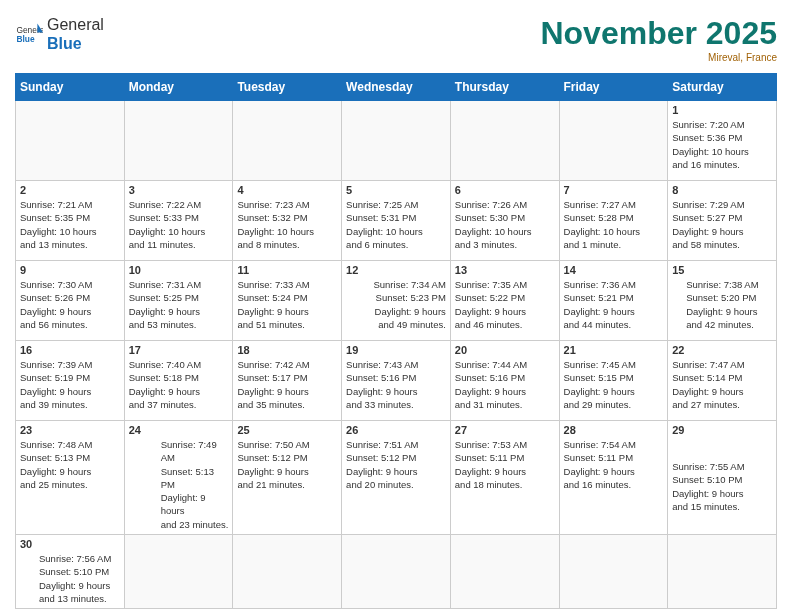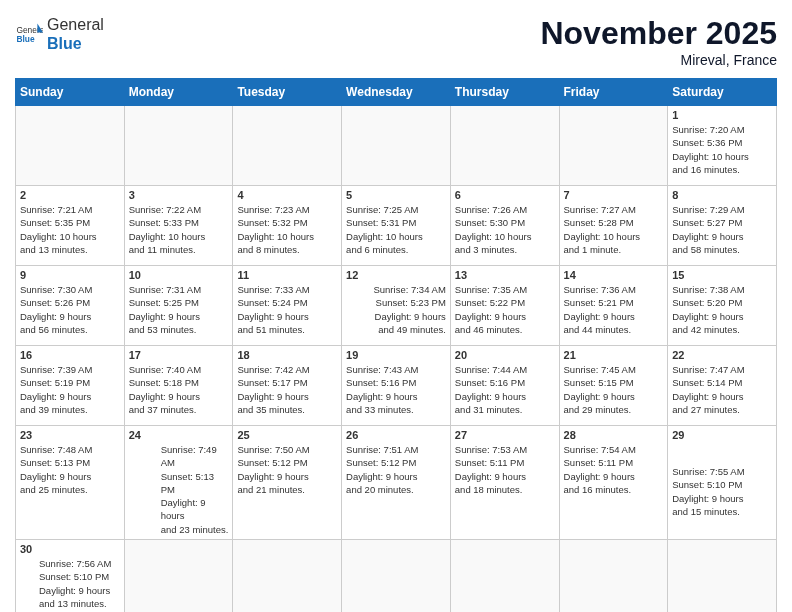--- a/index.html
+++ b/index.html
@@ -31,25 +31,25 @@
     .logo-icon {
       width: 28px;
       height: 28px;
     }
     .title-section {
       text-align: right;
     }
     .month-title {
       font-size: 32px;
       font-weight: bold;
-      color: #0f172a;
+      color: #0f766e;
     }
     .location {
-      font-size: 14px;
-      color: #0f172a;
+      font-size: 10px;
+      color: #a16207;
     }
     .calendar {
       width: 100%;
       border-collapse: collapse;
       border: 1px solid #ccc;
       padding-left: 23px;
     }
     .calendar th {
       background: #1a6fba;
       color: #fff;
@@ -228,21 +228,21 @@
         </td>
         <td>
           <span class="day-number">14</span>
           <div class="day-info" style="white-space: pre-line;">Sunrise: 7:36 AM
 Sunset: 5:21 PM
 Daylight: 9 hours
 and 44 minutes.</div>
         </td>
         <td>
           <span class="day-number">15</span>
-          <div class="day-info" style="white-space: pre-line;">Sunrise: 7:38 AM
+          <div class="day-info" style="white-space: pre-line; margin-left: 14px;">Sunrise: 7:38 AM
 Sunset: 5:20 PM
 Daylight: 9 hours
 and 42 minutes.</div>
         </td>
       </tr>
       <tr class="week-row">
         <td>
           <span class="day-number">16</span>
           <div class="day-info" style="white-space: pre-line;">Sunrise: 7:39 AM
 Sunset: 5:19 PM

